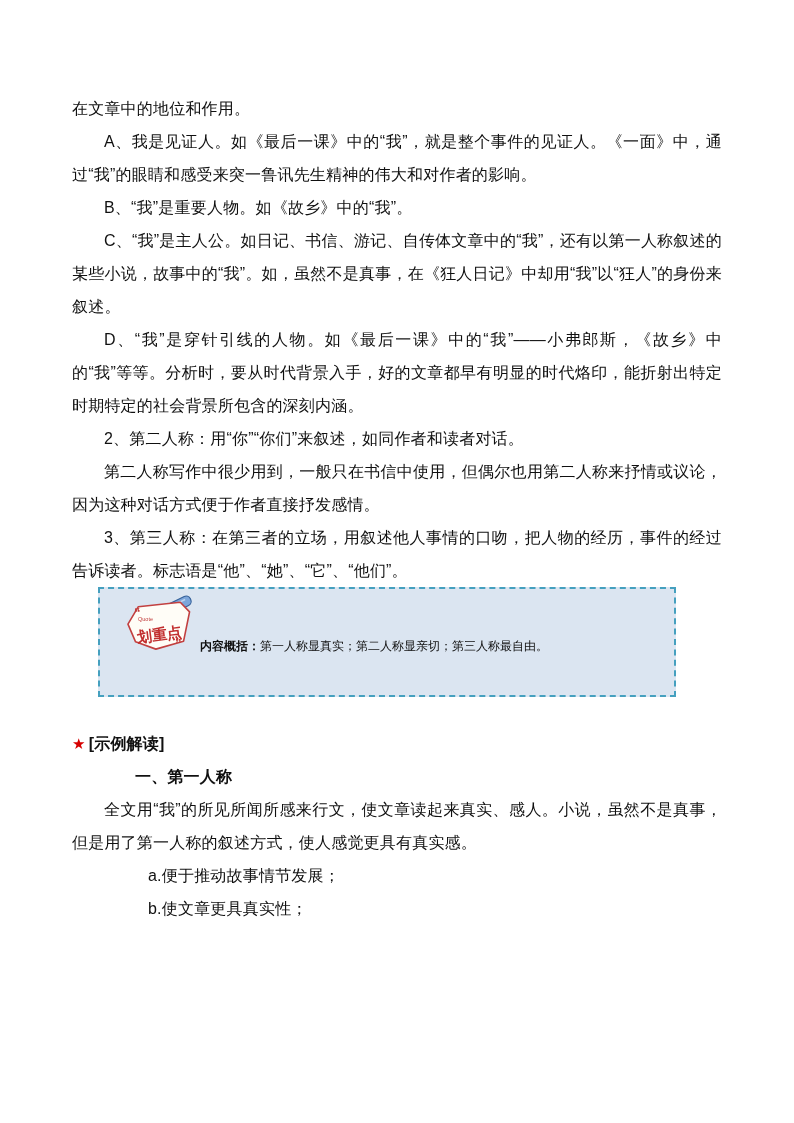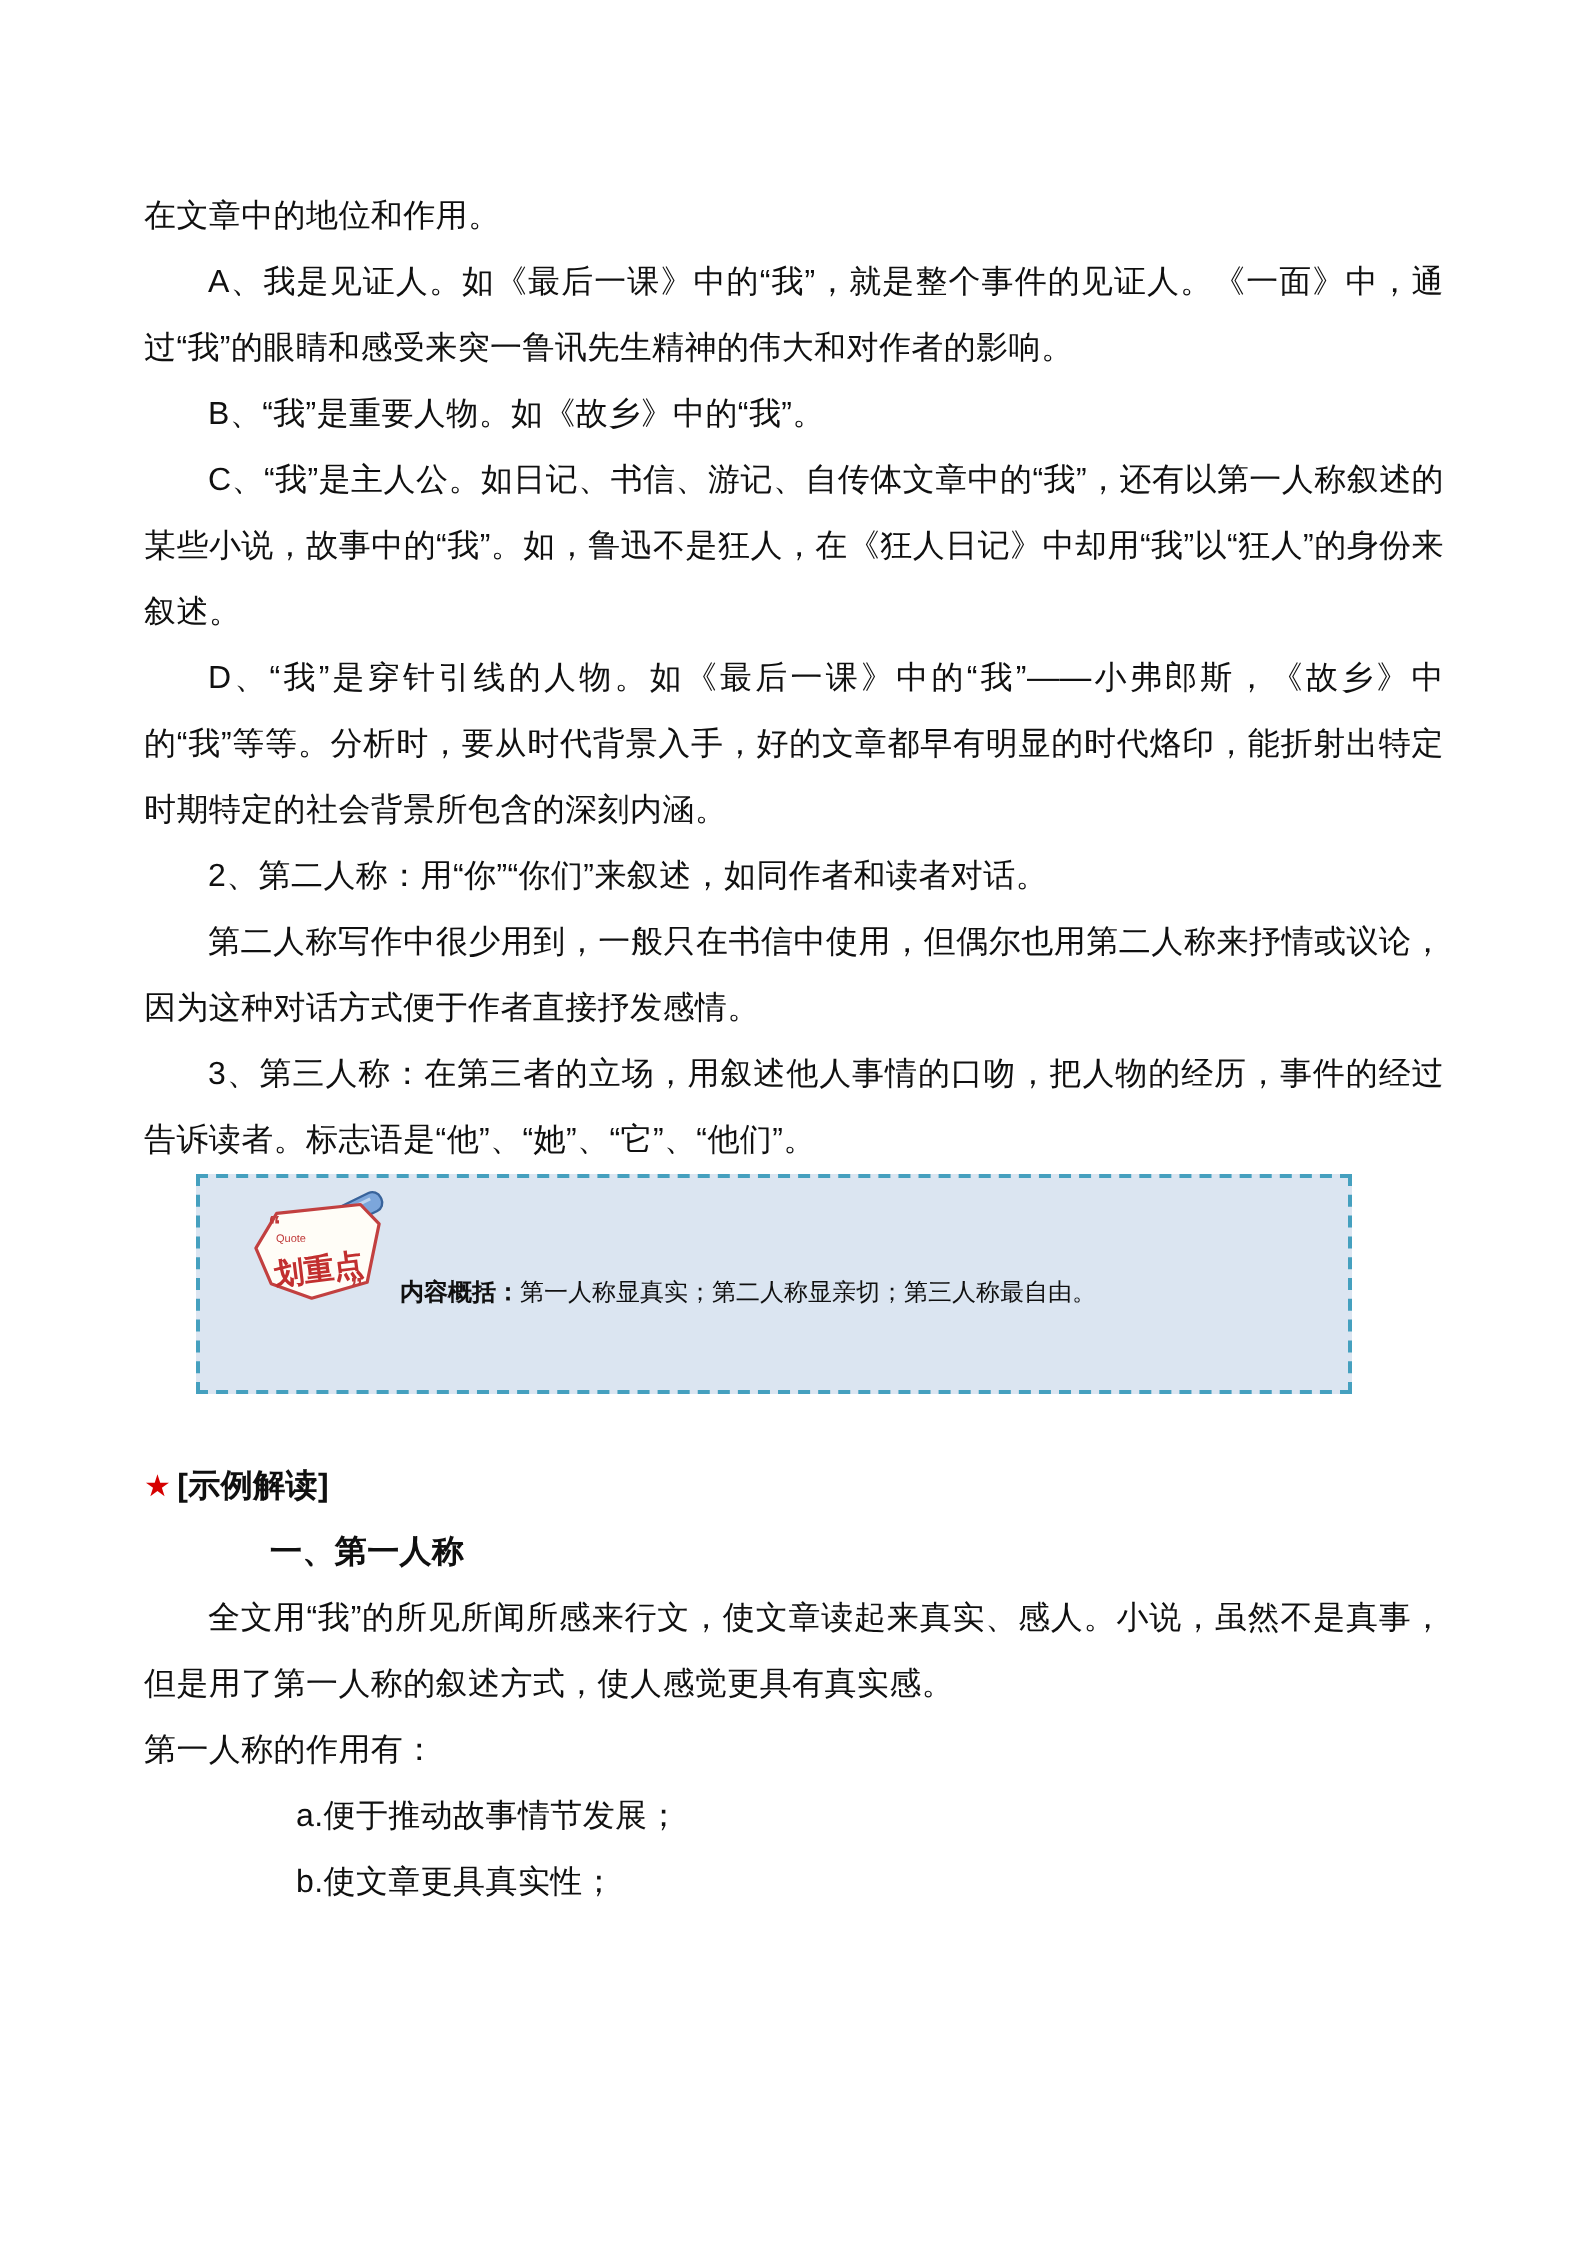--- a/index.html
+++ b/index.html
@@ -28,21 +28,21 @@
 </style>
 </head>
 <body>
 
 <div class="page">
   <div class="content">
 
     <p class="para">在文章中的地位和作用。</p>
     <p class="para indent">A、我是见证人。如《最后一课》中的“我”，就是整个事件的见证人。《一面》中，通过“我”的眼睛和感受来突一鲁讯先生精神的伟大和对作者的影响。</p>
     <p class="para indent">B、“我”是重要人物。如《故乡》中的“我”。</p>
-    <p class="para indent">C、“我”是主人公。如日记、书信、游记、自传体文章中的“我”，还有以第一人称叙述的某些小说，故事中的“我”。如，鲁迅不是狂人，在《狂人日记》中却用“我”以“狂人”的身份来叙述。</p>
+    <p class="para indent">C、“我”是主人公。如日记、书信、游记、自传体文章中的“我”，还有以第一人称叙述的某些小说，故事中的“我”。如，虽然不是真事，在《狂人日记》中却用“我”以“狂人”的身份来叙述。</p>
     <p class="para indent">D、“我”是穿针引线的人物。如《最后一课》中的“我”——小弗郎斯，《故乡》中的“我”等等。分析时，要从时代背景入手，好的文章都早有明显的时代烙印，能折射出特定时期特定的社会背景所包含的深刻内涵。</p>
     <p class="para indent">2、第二人称：用“你”“你们”来叙述，如同作者和读者对话。</p>
     <p class="para indent">第二人称写作中很少用到，一般只在书信中使用，但偶尔也用第二人称来抒情或议论，因为这种对话方式便于作者直接抒发感情。</p>
     <p class="para indent">3、第三人称：在第三者的立场，用叙述他人事情的口吻，把人物的经历，事件的经过告诉读者。标志语是“他”、“她”、“它”、“他们”。</p>
 
     <div class="highlight-box">
       <svg class="badge" viewBox="0 0 76 62">
         <g transform="rotate(-26 46 15)">
           <rect x="35" y="10" width="36" height="10" rx="4.5" fill="#7CA6DB" stroke="#38639B" stroke-width="1.2"></rect>
           <rect x="43" y="10.5" width="5" height="9" fill="#38639B"></rect>
@@ -58,18 +58,17 @@
       <p class="box-summary">
         <span class="bold">内容概括：</span><span>第一人称显真实；第二人称显亲切；第三人称最自由。</span>
       </p>
     </div>
 
     <p class="para star-line">
       <span class="star">★</span><span class="bold">[示例解读]</span>
     </p>
     <p class="para subhead">一、第一人称</p>
     <p class="para indent">全文用“我”的所见所闻所感来行文，使文章读起来真实、感人。小说，虽然不是真事，但是用了第一人称的叙述方式，使人感觉更具有真实感。</p>
-    <p class="para star-line">第一人称的作用有：</p>
     <p class="para item">a.便于推动故事情节发展；</p>
     <p class="para item">b.使文章更具真实性；</p>
 
   </div>
 </div>
 
 </body></html>

